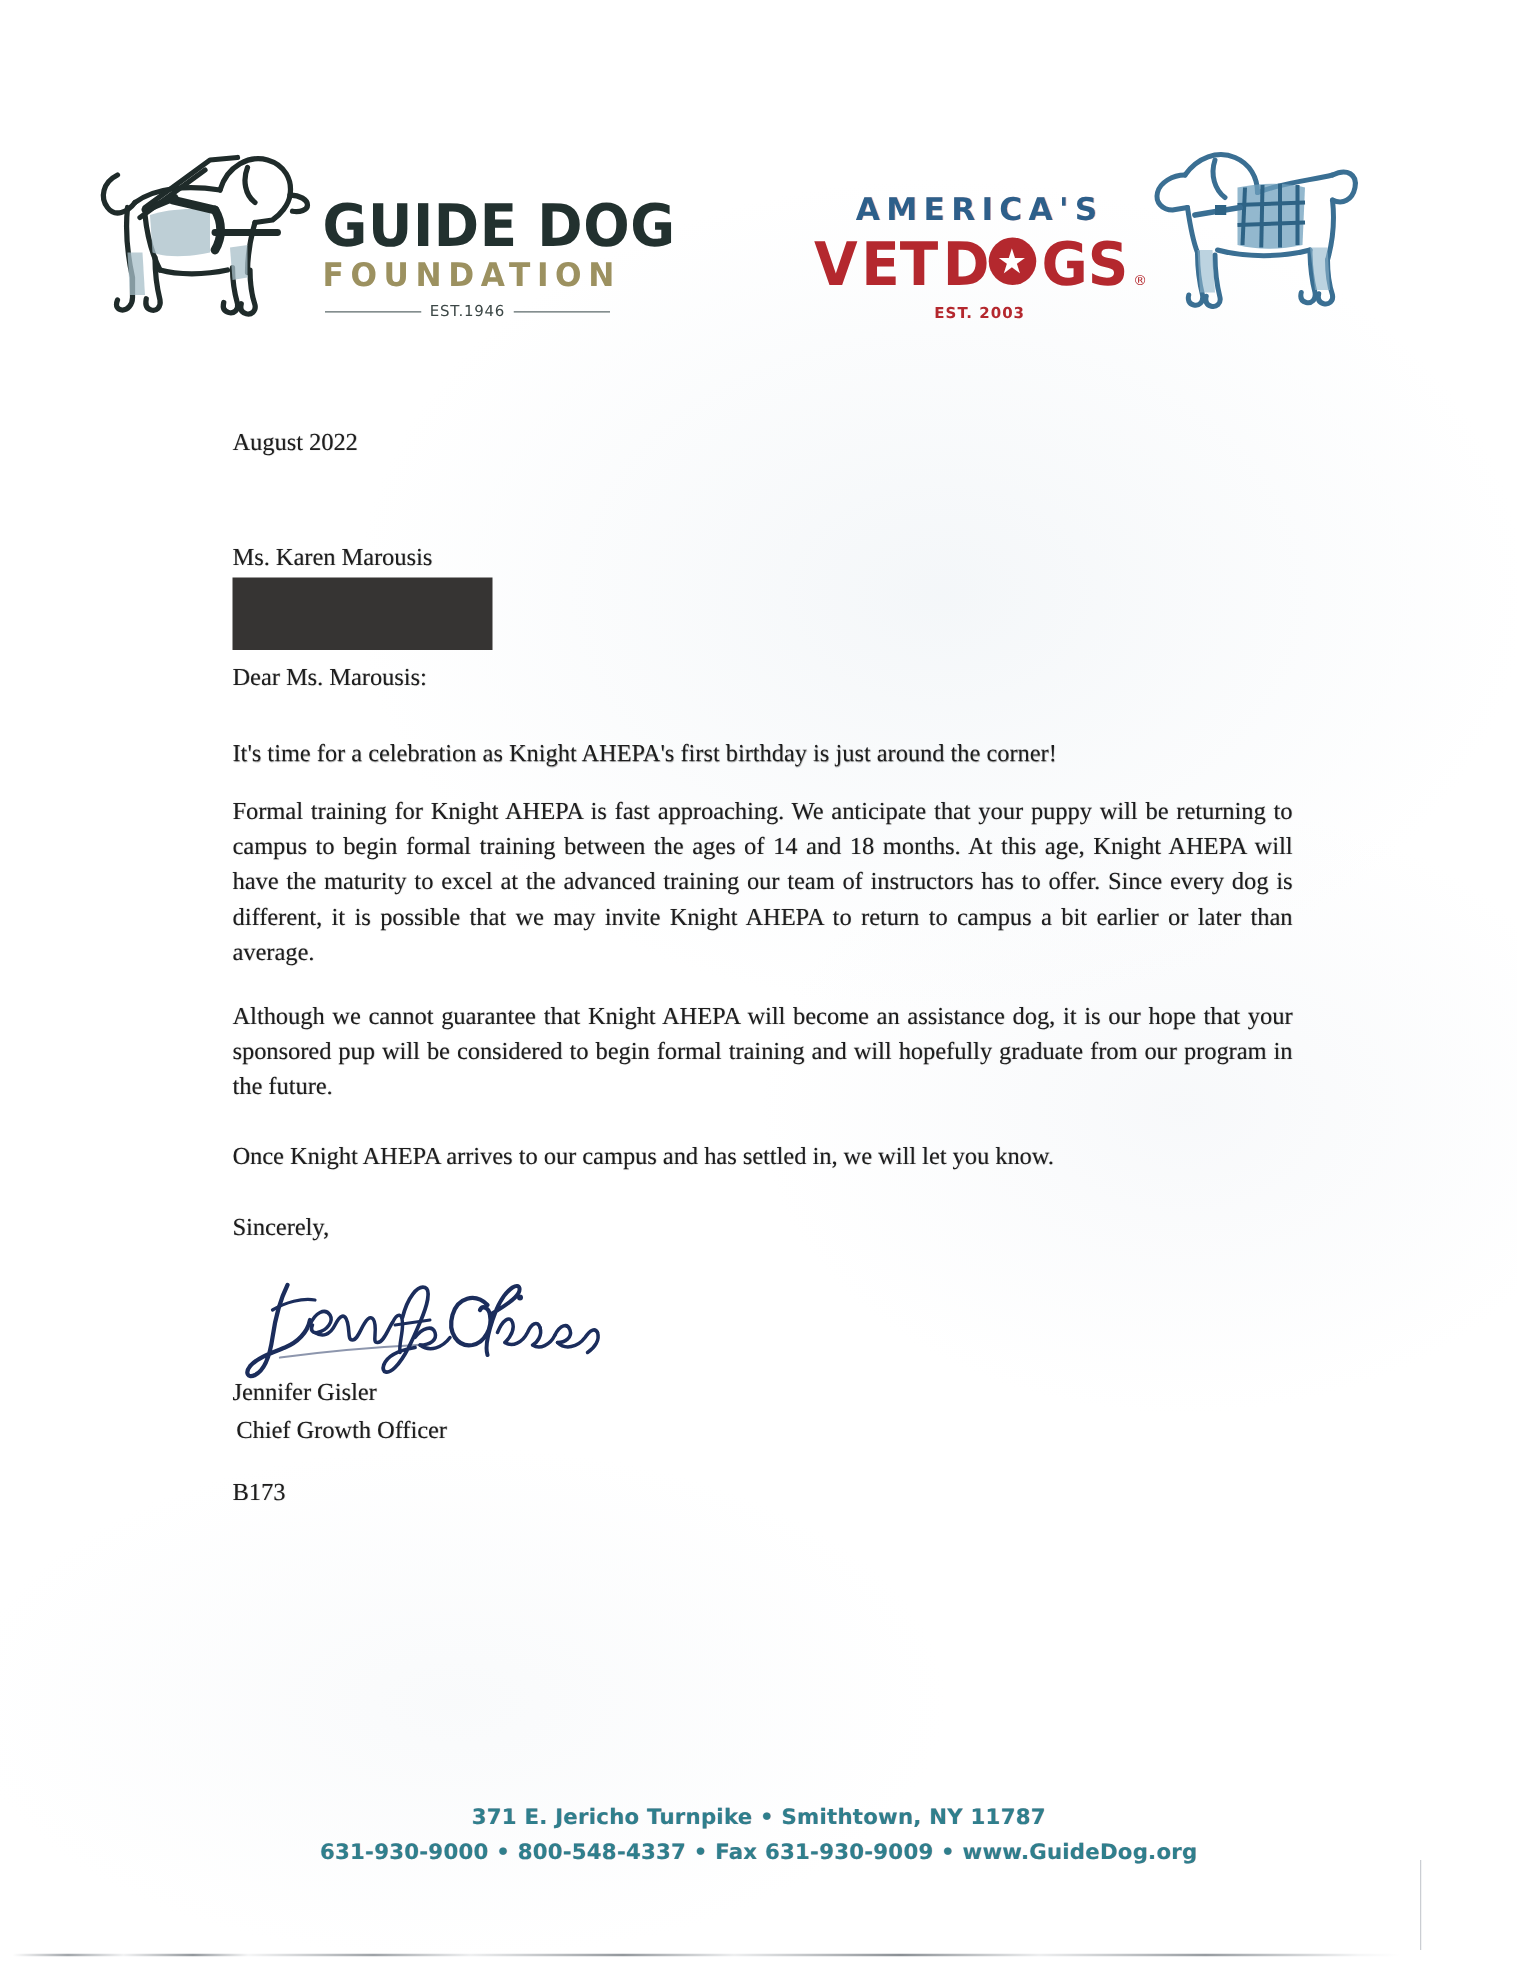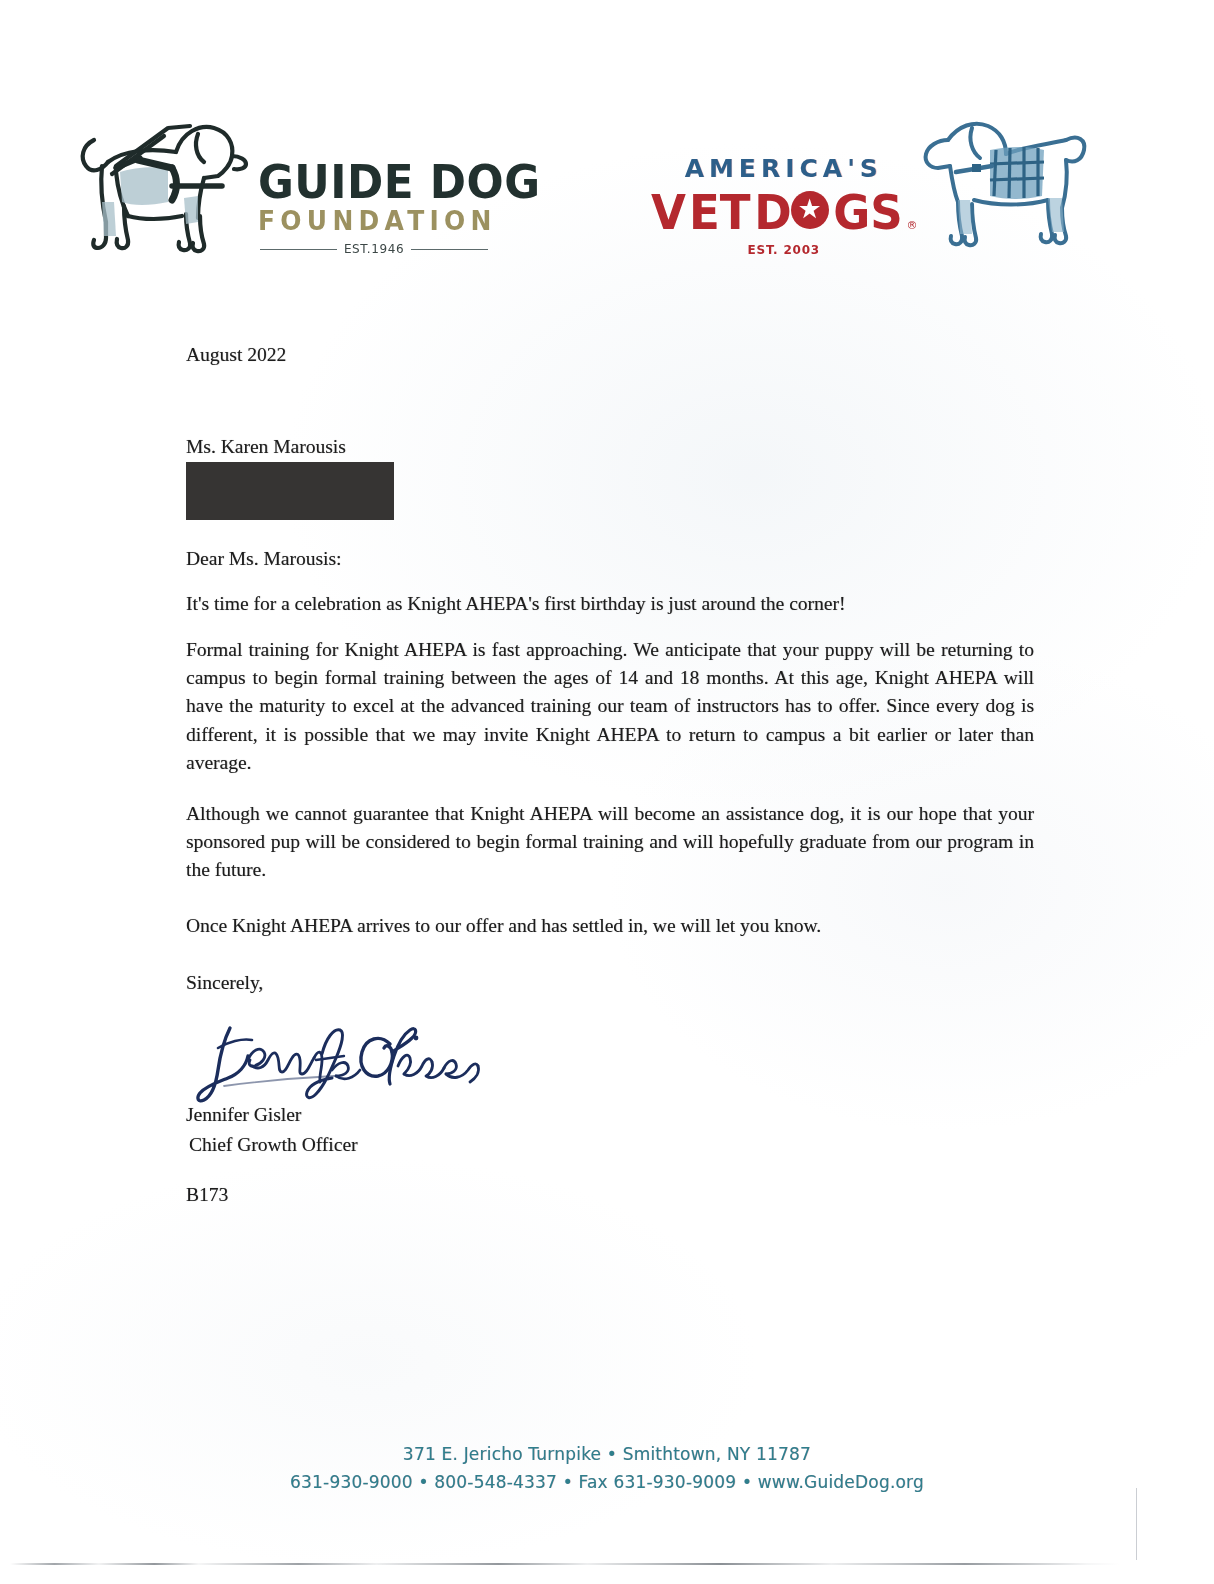--- a/index.html
+++ b/index.html
@@ -217,21 +217,21 @@
   .date-line { margin: 0; }
   .addressee { margin: 0; position: absolute; top: 92px; }
   .redaction {
     position: absolute;
     left: 0px;
     top: 117px;
     width: 208px;
     height: 58px;
     background: #363433;
   }
-  .salutation { position: absolute; top: 204px; margin: 0; }
+  .salutation { position: absolute; top: 188px; margin: 0; }
   .para {
     margin: 0;
     text-align: justify;
     line-height: 1.445;
   }
   .p-lead   { position: absolute; top: 245px; width: 848px; }
   .p-body   { position: absolute; top: 291px; width: 848px; text-align: justify; }
   .p-hope   { position: absolute; top: 455px; width: 848px; text-align: justify; }
   .p-final  { position: absolute; top: 567px; width: 848px; }
   .closing  { position: absolute; top: 628px; margin: 0; }
@@ -249,21 +249,21 @@
   }
 
   
   .footer {
     position: absolute;
     left: 0;
     top: 1440px;
     width: 1214px;
     text-align: center;
     font-family: "DejaVu Sans", sans-serif;
-    font-weight: normal;
+    font-weight: bold;
     font-size: 17px;
     letter-spacing: 0.2px;
     color: #2f7f8c;
     line-height: 1.65;
     text-shadow: 0.4px 0 0 rgba(200,80,90,0.3), -0.4px 0 0 rgba(70,120,190,0.25);
   }
   .footer-line { margin: 0; white-space: nowrap; }
 </style>
 </head>
 <body>
@@ -415,21 +415,21 @@
     <div class="redaction"></div>
 
     <p class="scan-text salutation">Dear Ms. Marousis:</p>
 
     <p class="scan-text para p-lead">It's time for a celebration as Knight AHEPA's first birthday is just around the corner!</p>
 
     <p class="scan-text para p-body">Formal training for Knight AHEPA is fast approaching.   We anticipate that your puppy will be returning to campus to begin formal training between the ages of 14 and 18 months.   At this age, Knight AHEPA will have the maturity to excel at the advanced training our team of instructors has to offer.   Since every dog is different, it is possible that we may invite Knight AHEPA to return to campus a bit earlier or later than average.</p>
 
     <p class="scan-text para p-hope">Although we cannot guarantee that Knight AHEPA will become an assistance dog, it is our hope that your sponsored pup will be considered to begin formal training and will hopefully graduate from our program in the future.</p>
 
-    <p class="scan-text para p-final">Once Knight AHEPA arrives to our offer and has settled in, we will let you know.</p>
+    <p class="scan-text para p-final">Once Knight AHEPA arrives to our campus and has settled in, we will let you know.</p>
 
     <p class="scan-text closing">Sincerely,</p>
 
     <span class="signature">
       <svg width="300" height="104" viewBox="0 0 300 104" aria-hidden="true">
         <g fill="none" stroke="#1b2d5c" stroke-linecap="round" stroke-linejoin="round">
 
           <path d="M36 20 C30 32 26 48 24 62 C22 76 18 88 10 92 C4 95 2 90 6 85 C12 78 24 74 34 70
                    C44 66 52 58 54 48" stroke-width="3.4"></path>
           <path d="M24 40 C34 34 48 30 58 32" stroke-width="2.6"></path>

